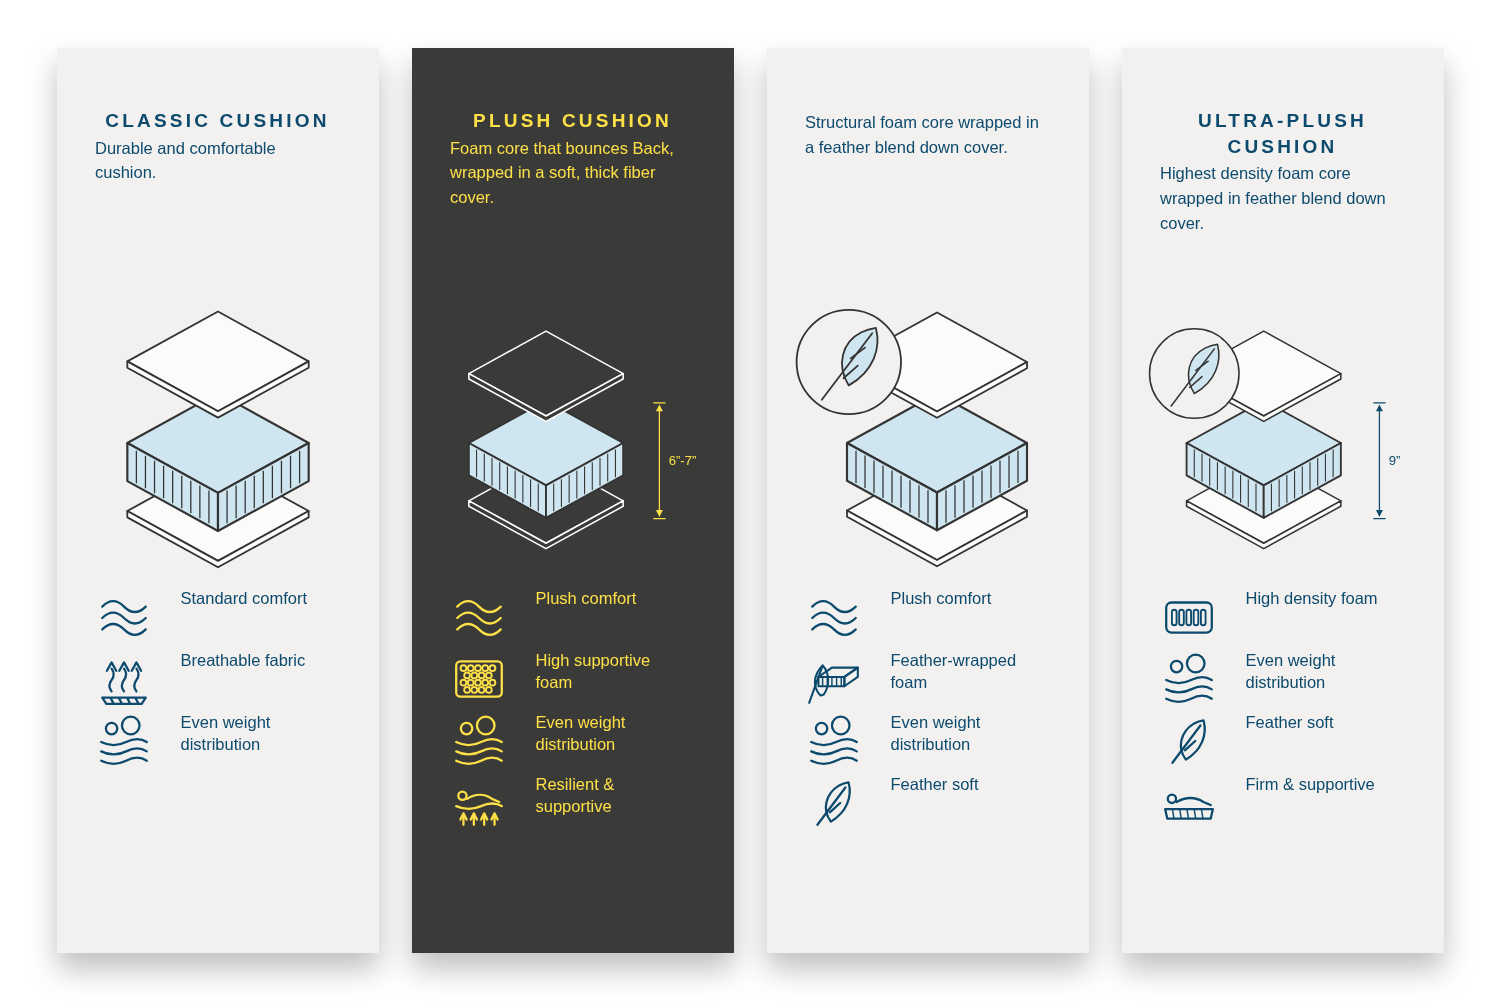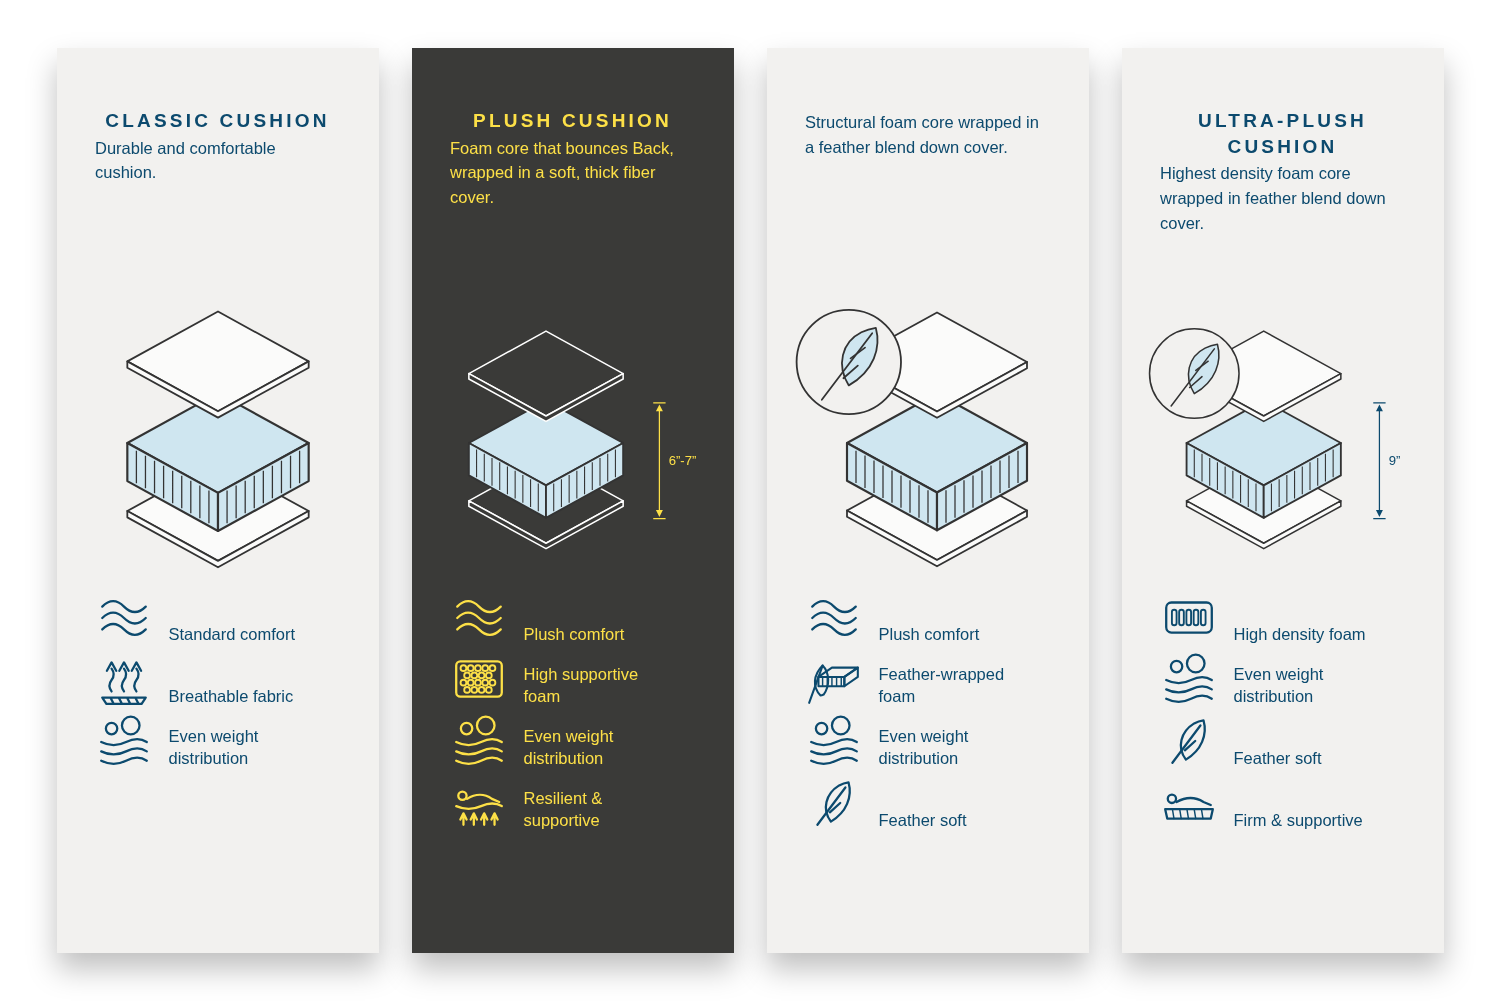--- a/index.html
+++ b/index.html
@@ -61,22 +61,22 @@
   .badge-circle { fill:#f2f1ef; stroke:#333333; stroke-width:2; }
   .badge-feather { fill:#cfe6f0; stroke:#333333; stroke-width:2; stroke-linejoin:round; }
   .badge-quill { fill:none; stroke:#333333; stroke-width:2; stroke-linecap:round; }
   .measure { fill:none; stroke:currentColor; stroke-width:1.6; }
   .measure-arrow { fill:currentColor; stroke:none; }
   .measure-label { fill:currentColor; font-size:17px; font-family:inherit; }
 
   .features { margin-top:0; padding-left:12px; }
   .feature {
     display:flex;
-    align-items:flex-end;
-    gap:16px;
+    align-items:flex-start;
+    gap:28px;
     margin-bottom:4px;
   }
   .ficon { flex:0 0 auto; display:block; }
   .flabel {
     font-size:16.5px;
     line-height:1.32;
     max-width:155px;
   }
 </style>
 </head>

